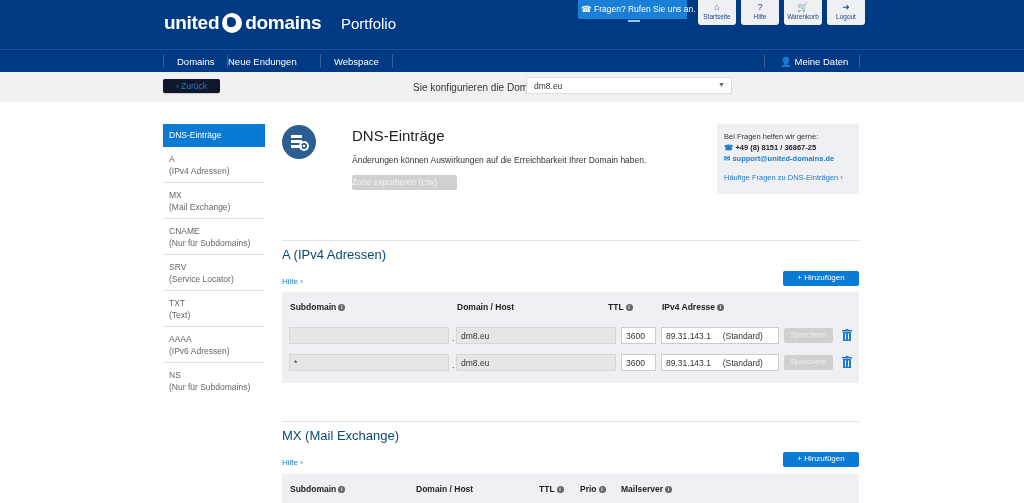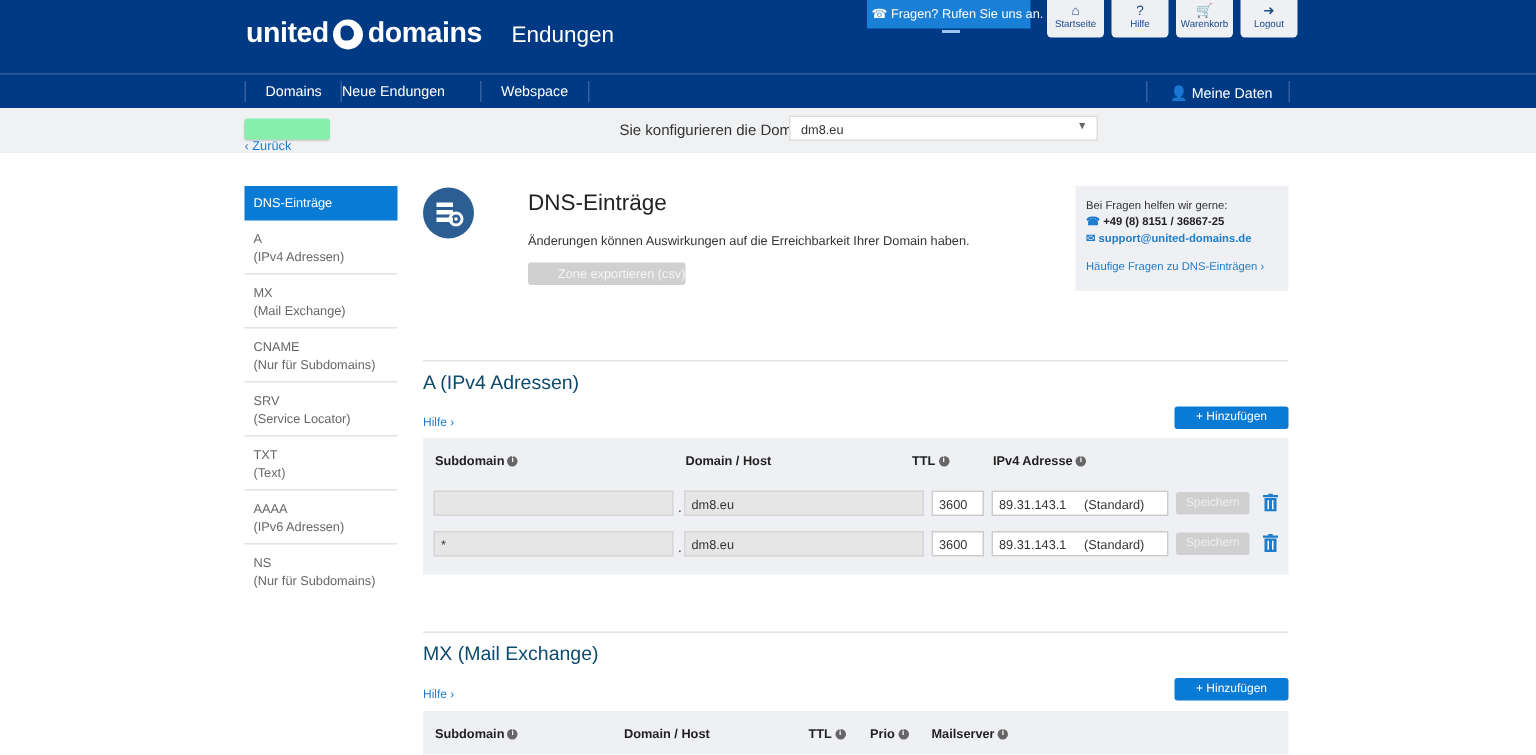--- a/index.html
+++ b/index.html
@@ -11,31 +11,31 @@
 .portfolio{position:absolute;left:341px;top:15px;color:#fff;font-size:15px}
 .callbtn{position:absolute;left:578px;top:0;width:109px;height:19px;background:#1a7fd6;color:#fff;font-size:8.5px;padding:4px 0 0 3px;white-space:nowrap}
 .callbtn:after{content:"";position:absolute;left:50px;bottom:-3px;width:12px;height:2px;background:#9ac5ee}
 .topbtns{position:absolute;left:698px;top:0;display:flex;gap:5px}
 .tb{width:38px;height:25px;background:#eef0f3;border-radius:0 0 3px 3px;text-align:center;font-size:6.5px;color:#1d4a8a;padding-top:2px}
 .tb .ic{display:block;font-size:9px;line-height:11px;color:#1d4a8a}
 .nav{position:absolute;left:0;top:49px;width:1024px;height:23px;background:#003a84;border-top:1px solid #1c4f93}
 .nav .it{position:absolute;top:6px;color:#fff;font-size:9.5px}
 .nav .sep{position:absolute;top:4px;width:1px;height:14px;background:#355f9e}
 .bar{position:absolute;left:0;top:72px;width:1024px;height:30px;background:#f0f1f3}
-.back{position:absolute;left:163px;top:79px;width:57px;height:14px;background:#86efac;border-radius:2px;color:#1e7ccc;font-size:8.5px;text-align:left;padding-top:13px;box-shadow:0 1px 1px #ccc}
+.back{position:absolute;left:163px;top:79px;width:57px;height:14px;background:#0f172a;border-radius:2px;color:#1e7ccc;font-size:8.5px;text-align:center;padding-top:2px;box-shadow:0 1px 1px #ccc}
 .domlbl{position:absolute;left:413px;top:82px;font-size:10px;color:#333}
 .domsel{position:absolute;left:526px;top:77px;width:206px;height:17px;background:#fff;border:1px solid #ddd;font-size:8.5px;padding:3px 0 0 7px}
 .domsel .car{position:absolute;right:6px;top:3px;font-size:7px;color:#666}
 .side{position:absolute;left:163px;top:124px;width:102px}
 .sitem{border-bottom:1px solid #e2e2e2;padding:6px 6px;font-size:8.5px;color:#666;line-height:12px;height:36px}
 .sitem.active{background:#0a7bd4;color:#fff;height:23px;padding:5px 6px;border:none}
 .dnsicon{position:absolute;left:282px;top:125px;width:34px;height:34px;border-radius:50%;background:#2c5e94}
 .title{position:absolute;left:352px;top:127px;font-size:15px;color:#222}
 .sub{position:absolute;left:352px;top:155px;font-size:8.5px;color:#333}
-.export{position:absolute;left:352px;top:175px;width:105px;height:15px;background:#d0d0d0;color:#f4f4f4;font-size:8.5px;text-align:right;padding-top:2px;border-radius:2px}
+.export{position:absolute;left:352px;top:175px;width:105px;height:15px;background:#d0d0d0;color:#f4f4f4;font-size:8.5px;text-align:left;padding-top:2px;border-radius:2px}
 .help{position:absolute;left:717px;top:124px;width:142px;height:70px;background:#eef0f3;padding:7px 7px;font-size:7.5px;line-height:11px}
 .help .ph{font-weight:bold;color:#222}
 .help .ml{font-weight:bold;color:#1e7ccc}
 .help .faq{color:#1e7ccc;margin-top:8px}
 .hr{position:absolute;left:282px;width:577px;height:1px;background:#e3e3e3}
 .sec{position:absolute;left:282px;font-size:13px;color:#0c4a6e}
 .hilfe{position:absolute;left:282px;font-size:8px;color:#1e7ccc}
 .add{position:absolute;left:783px;width:76px;height:15px;background:#0a7bd4;color:#fff;font-size:8px;text-align:center;padding-top:2px;border-radius:2px}
 .tbl{position:absolute;left:282px;width:577px;background:#eef0f3}
 .th{position:absolute;font-size:8.5px;font-weight:bold;color:#222;top:10px;white-space:nowrap}
@@ -48,21 +48,21 @@
 </style>
 </head>
 <body>
 
 <div class="hdr">
  <div class="logo">
       <span>united</span>
       <span class="globe"></span>
       <span>domains</span>
     </div>
- <div class="portfolio">Endungen</div>
+ <div class="portfolio">Portfolio</div>
  <div class="callbtn">☎ <span>Fragen? Rufen Sie uns an.</span></div>
  <div class="topbtns">
   <div class="tb"><span class="ic">⌂</span><span>Startseite</span></div>
   <div class="tb"><span class="ic">?</span><span>Hilfe</span></div>
   <div class="tb"><span class="ic">🛒</span><span>Warenkorb</span></div>
   <div class="tb"><span class="ic">➜</span><span>Logout</span></div>
  </div>
 </div>
 
 <div class="nav">

